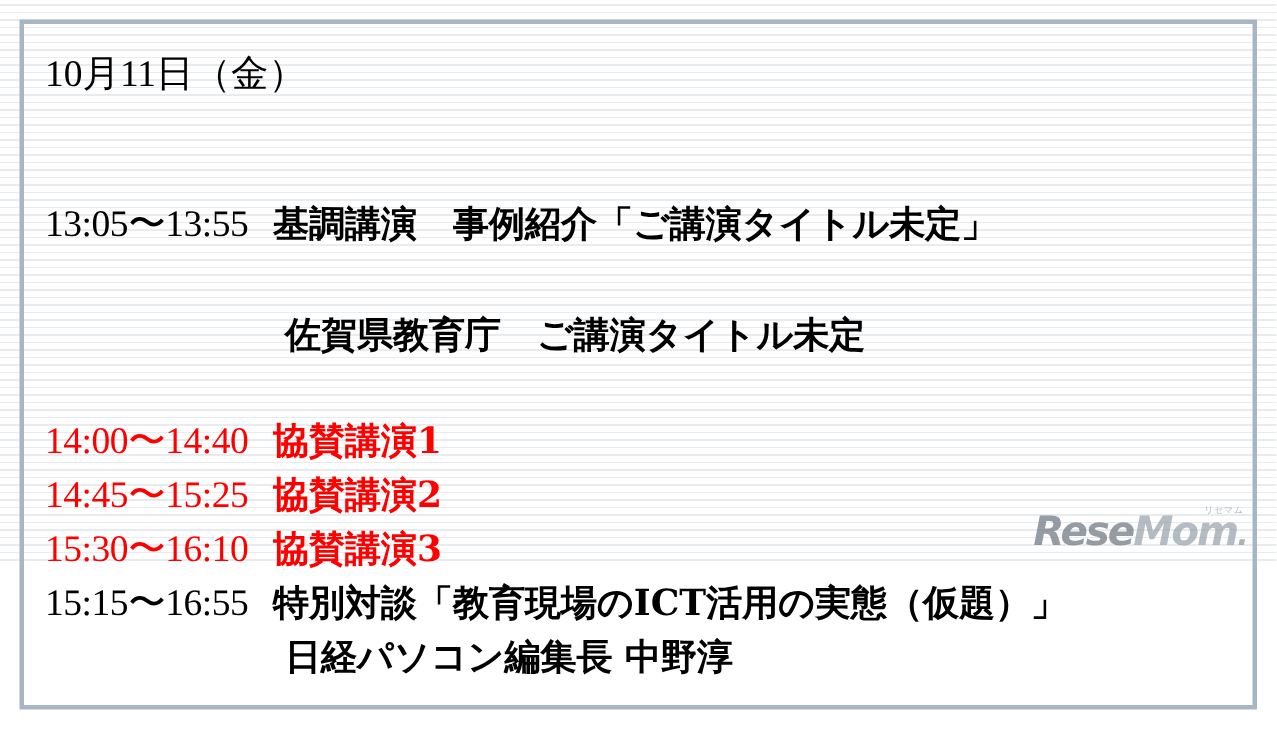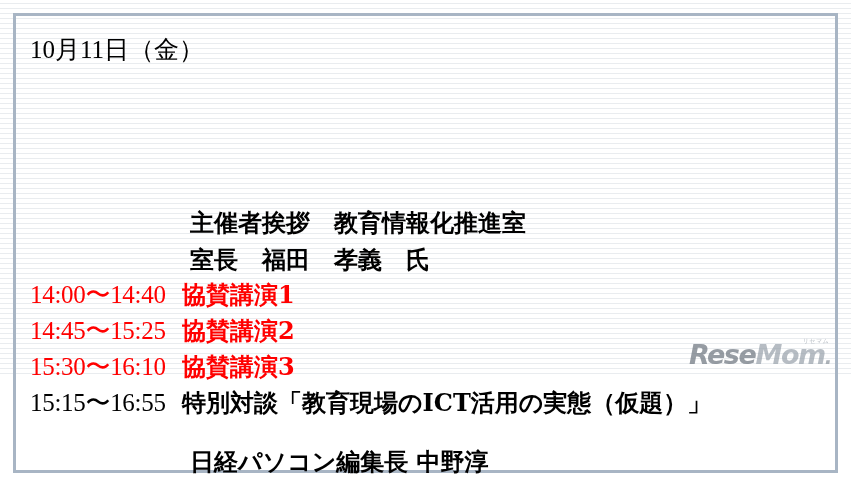--- a/index.html
+++ b/index.html
@@ -147,47 +147,47 @@
 
   <div id="slide-frame">
 
     <ul id="schedule-list">
 
       <li class="sched-row row-header" style="top:21px;">
         <span class="desc-cell">10月11日（金）</span>
       </li>
 
 
+      <li class="sched-row" style="top:121px;">
+        <span class="time-cell">13:05〜13:55</span><span class="desc-cell">基調講演　事例紹介「ご講演タイトル未定」</span>
+      </li>
 
 
       <li class="sched-row row-cont" style="top:195px;">
-        <span class="desc-cell">主催者挨拶　教育情報化推進室</span>
+        <span class="desc-cell">佐賀県教育庁　ご講演タイトル未定</span>
       </li>
 
-      <li class="sched-row row-cont" style="top:232px;">
-        <span class="desc-cell">室長　福田　孝義　氏</span>
-      </li>
 
       <li class="sched-row row-red" style="top:266px;">
         <span class="time-cell">14:00〜14:40</span><span class="desc-cell">協賛講演1</span>
       </li>
 
       <li class="sched-row row-red" style="top:302px;">
         <span class="time-cell">14:45〜15:25</span><span class="desc-cell">協賛講演2</span>
       </li>
 
       <li class="sched-row row-red" style="top:338px;">
         <span class="time-cell">15:30〜16:10</span><span class="desc-cell">協賛講演3</span>
       </li>
 
       <li class="sched-row" style="top:374px;">
         <span class="time-cell">15:15〜16:55</span><span class="desc-cell">特別対談「教育現場のICT活用の実態（仮題）」</span>
       </li>
 
-      <li class="sched-row row-cont" style="top:410px;margin-top:24px;">
+      <li class="sched-row row-cont" style="top:410px;">
         <span class="desc-cell">日経パソコン編集長 中野淳</span>
       </li>
 
 
     </ul>
   </div>
 
   <div id="watermark">
     <div class="wm-sub">リセマム</div>
     <div class="wm-main"><span>Rese</span><span class="wm-accent">Mom</span><span class="wm-dot">.</span></div>

